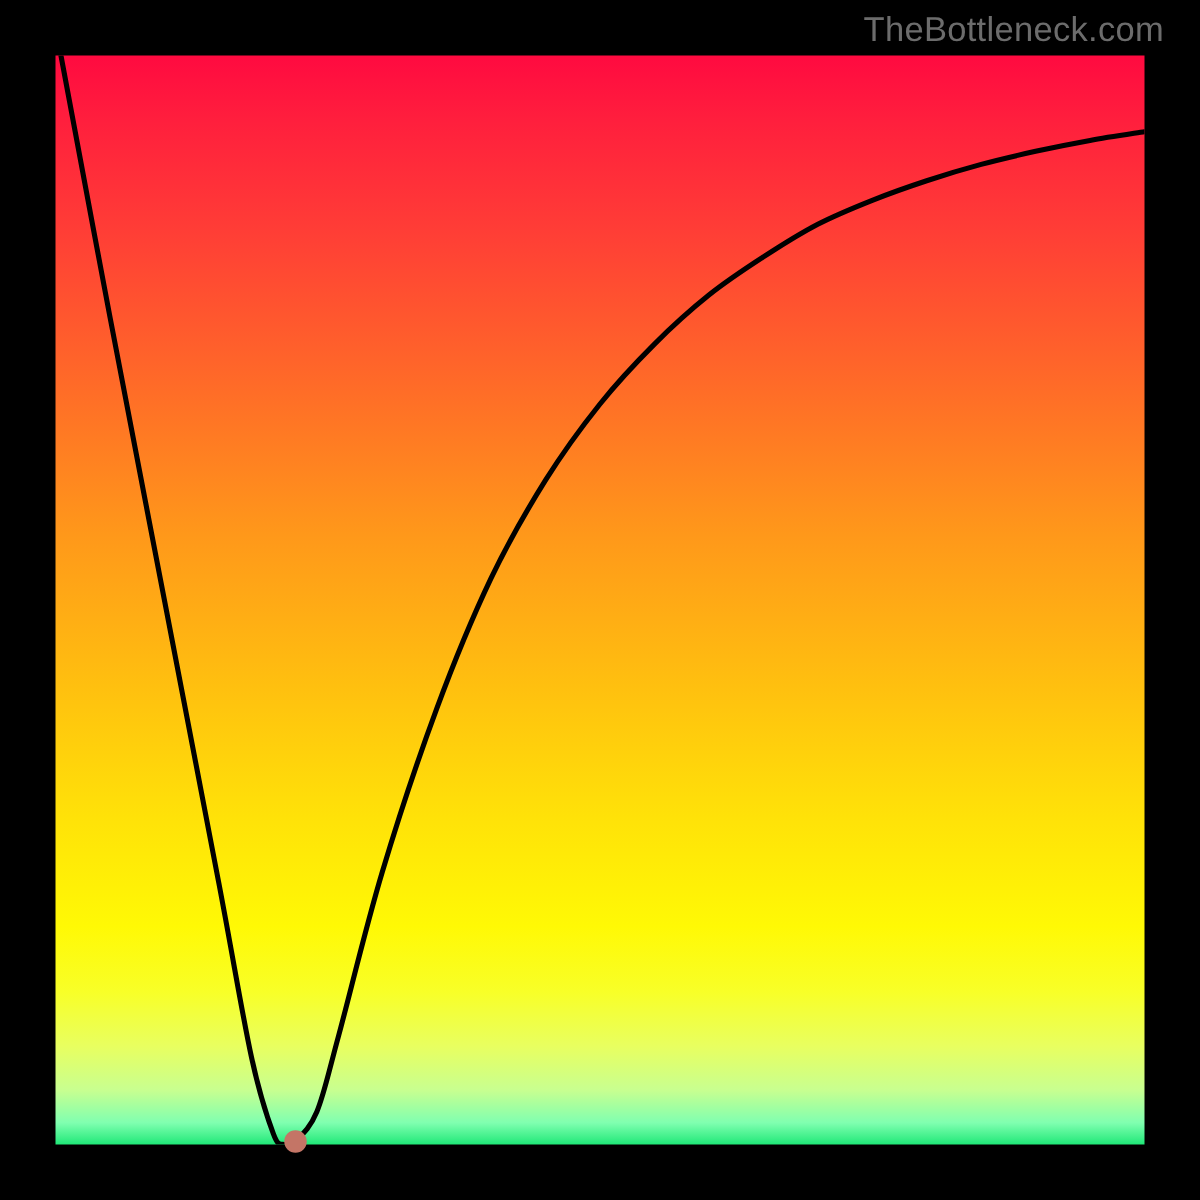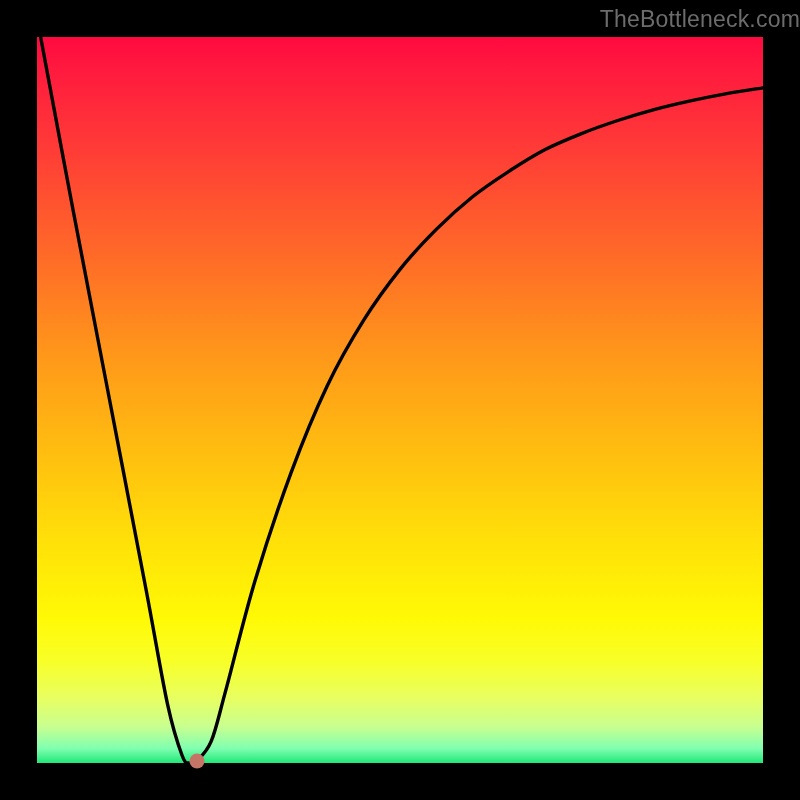--- a/index.html
+++ b/index.html
@@ -35,21 +35,21 @@
       #f8ff28 86%,
       #e8ff60 91%,
       #c8ff90 95%,
       #80ffb0 98%,
       #20e878 100%
     );
   }
   .watermark {
     position: absolute;
     top: 6px;
-    right: 0;
+    right: 24px;
     color: #6c6c6c;
     font-size: 23px;
     font-weight: 500;
     letter-spacing: 0.2px;
     user-select: none;
   }
   svg.curve {
     position: absolute;
     left: 0;
     top: 0;

